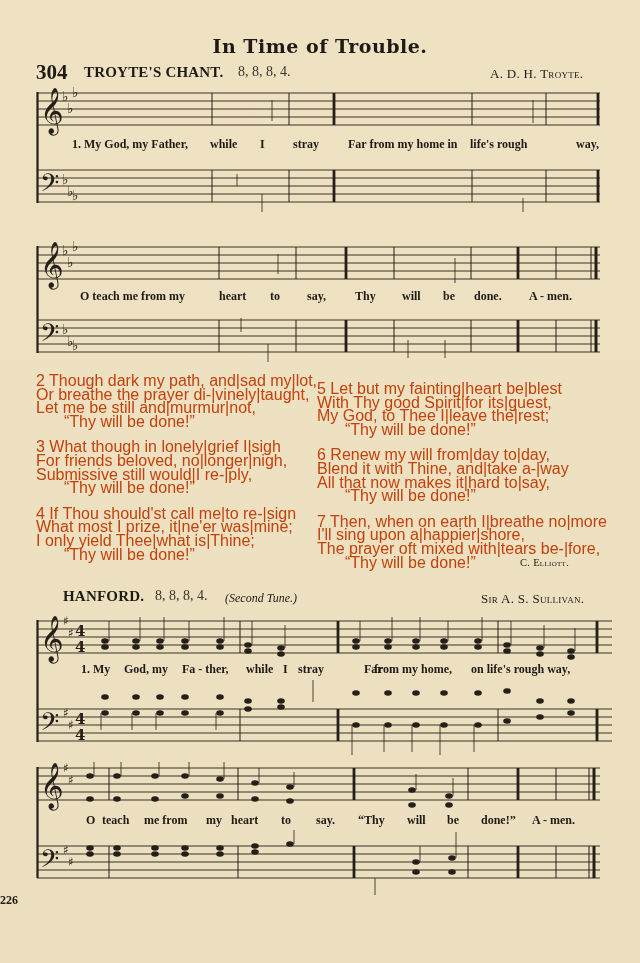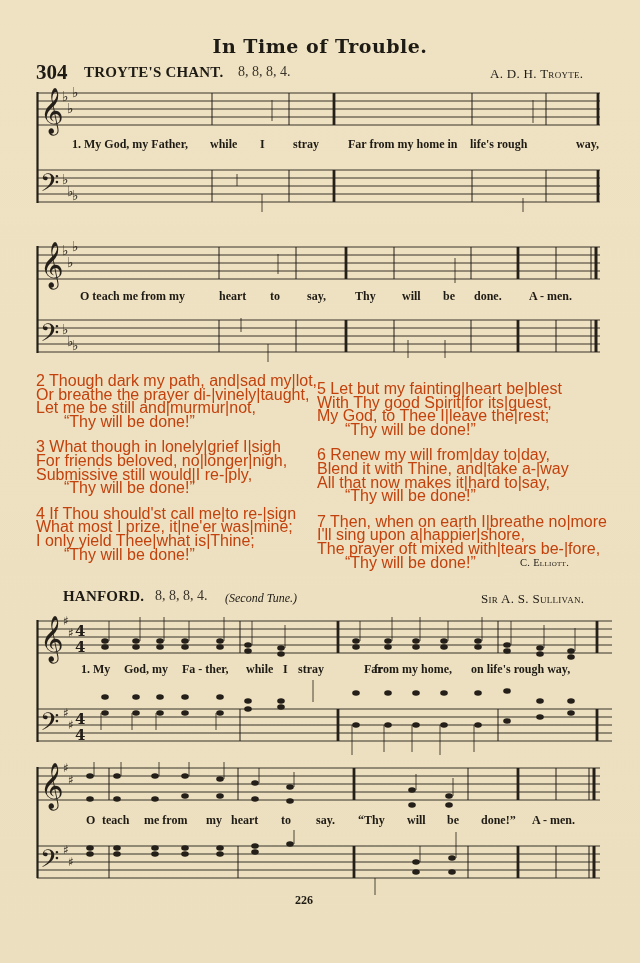--- a/index.html
+++ b/index.html
@@ -580,13 +580,13 @@
   <span class="abs lyric" style="left:231px;">heart</span>
   <span class="abs lyric" style="left:281px;">to</span>
   <span class="abs lyric" style="left:316px;">say.</span>
   <span class="abs lyric" style="left:358px;">“Thy</span>
   <span class="abs lyric" style="left:407px;">will</span>
   <span class="abs lyric" style="left:447px;">be</span>
   <span class="abs lyric" style="left:481px;">done!”</span>
   <span class="abs lyric" style="left:532px;">A - men.</span>
 </div>
 
-<div class="abs page-num" style="left:0; width:608px; text-align:center; top:893px;">226</div>
+<div class="abs page-num" style="left:0; width:608px; top:893px;">226</div>
 
 </body></html>

